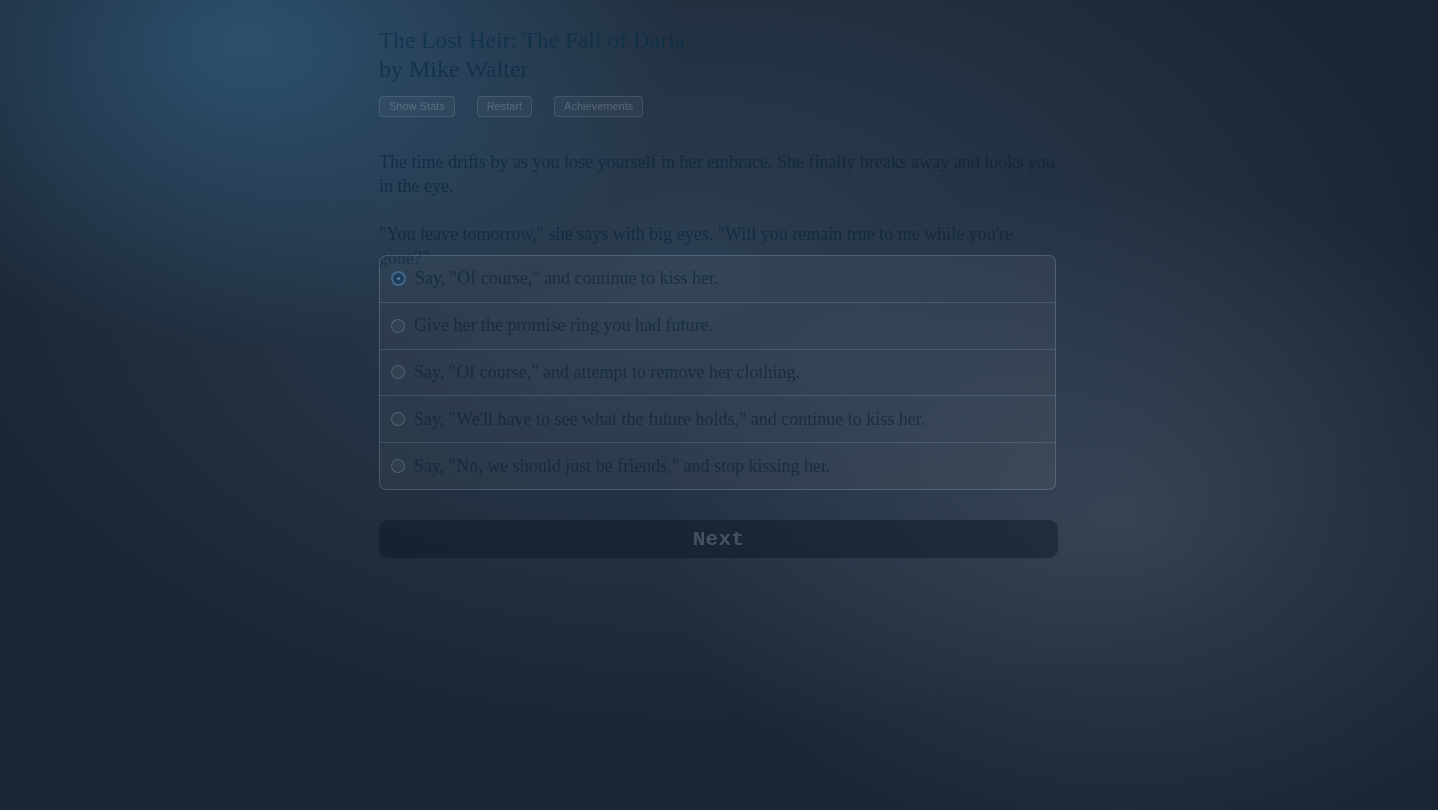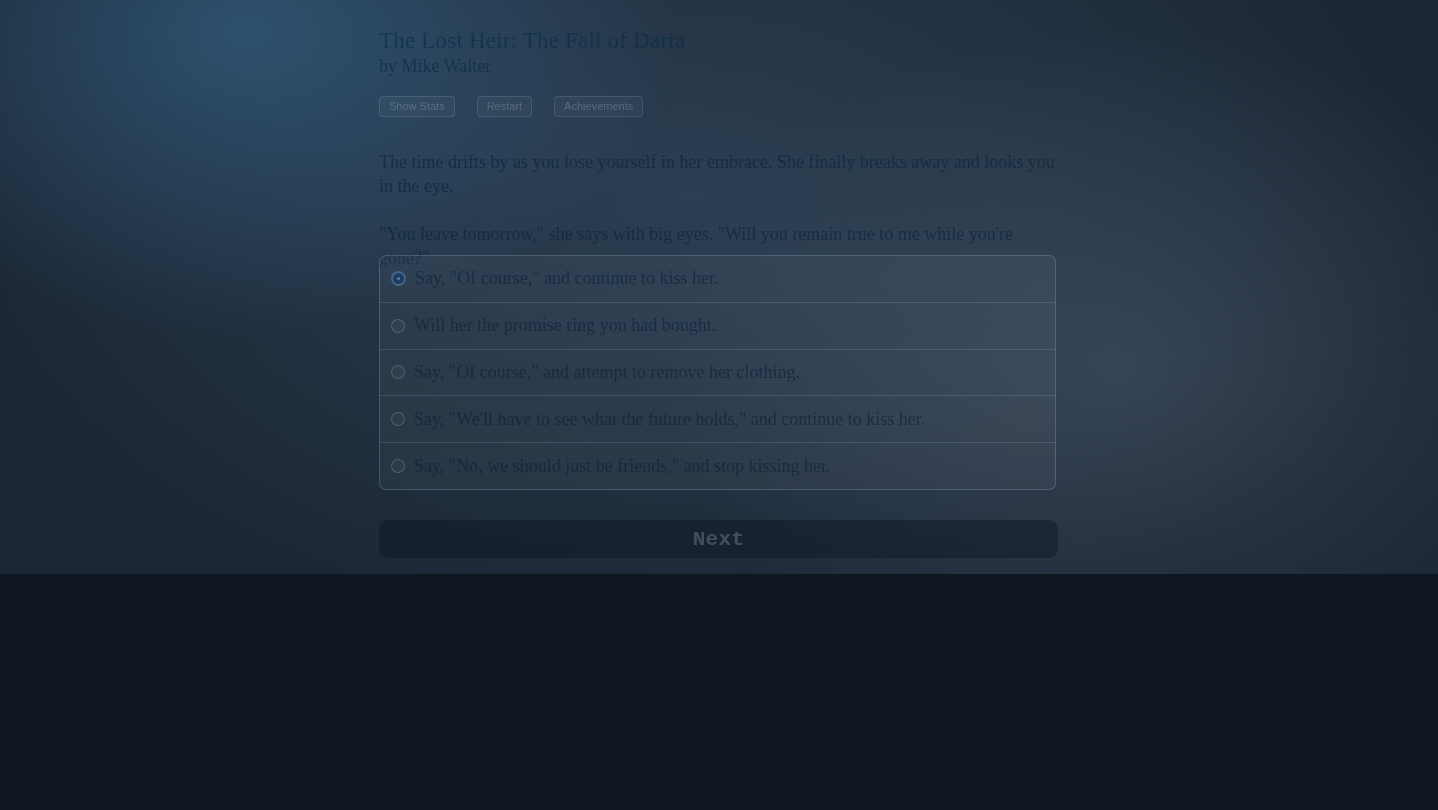--- a/index.html
+++ b/index.html
@@ -3,21 +3,21 @@
 <meta charset="utf-8">
 <style>
   html, body {
     margin: 0;
     padding: 0;
     background: #10161f;
   }
   #screen {
     position: relative;
     width: 1438px;
-    height: 574px;
+    height: 810px;
     overflow: hidden;
     background:
       radial-gradient(620px 440px at 17% 5%, rgba(54, 104, 142, 0.60), rgba(54,104,142,0) 70%),
       radial-gradient(1050px 640px at 48% 34%, rgba(72, 102, 132, 0.38), rgba(72,102,132,0) 72%),
       radial-gradient(720px 520px at 78% 64%, rgba(142, 156, 176, 0.22), rgba(142,156,176,0) 65%),
       #1b2634;
     font-family: "Liberation Serif", serif;
   }
   #content {
     position: absolute;
@@ -33,21 +33,21 @@
     font-size: 23px;
     font-weight: 400;
     color: rgba(5, 45, 72, 0.60);
     letter-spacing: 0.2px;
     white-space: nowrap;
   }
   .game-author {
     position: absolute;
     top: 56px;
     left: 0;
-    font-size: 18px;
+    font-size: 24px;
     color: rgba(6, 40, 64, 0.58);
     white-space: nowrap;
   }
   .toolbar {
     position: absolute;
     top: 96px;
     left: 0;
     display: flex;
     gap: 22px;
   }
@@ -169,21 +169,21 @@
 
     <div class="choice-box">
 
       <div class="choice-row">
         <span class="radio selected"></span>
         <span class="choice-label">Say, "Of course," and continue to kiss her.</span>
       </div>
 
       <div class="choice-row">
         <span class="radio"></span>
-        <span class="choice-label">Will her the promise ring you had bought.</span>
+        <span class="choice-label">Give her the promise ring you had future.</span>
       </div>
 
       <div class="choice-row">
         <span class="radio"></span>
         <span class="choice-label">Say, "Of course," and attempt to remove her clothing.</span>
       </div>
 
       <div class="choice-row">
         <span class="radio"></span>
         <span class="choice-label">Say, "We'll have to see what the future holds," and continue to kiss her.</span>

